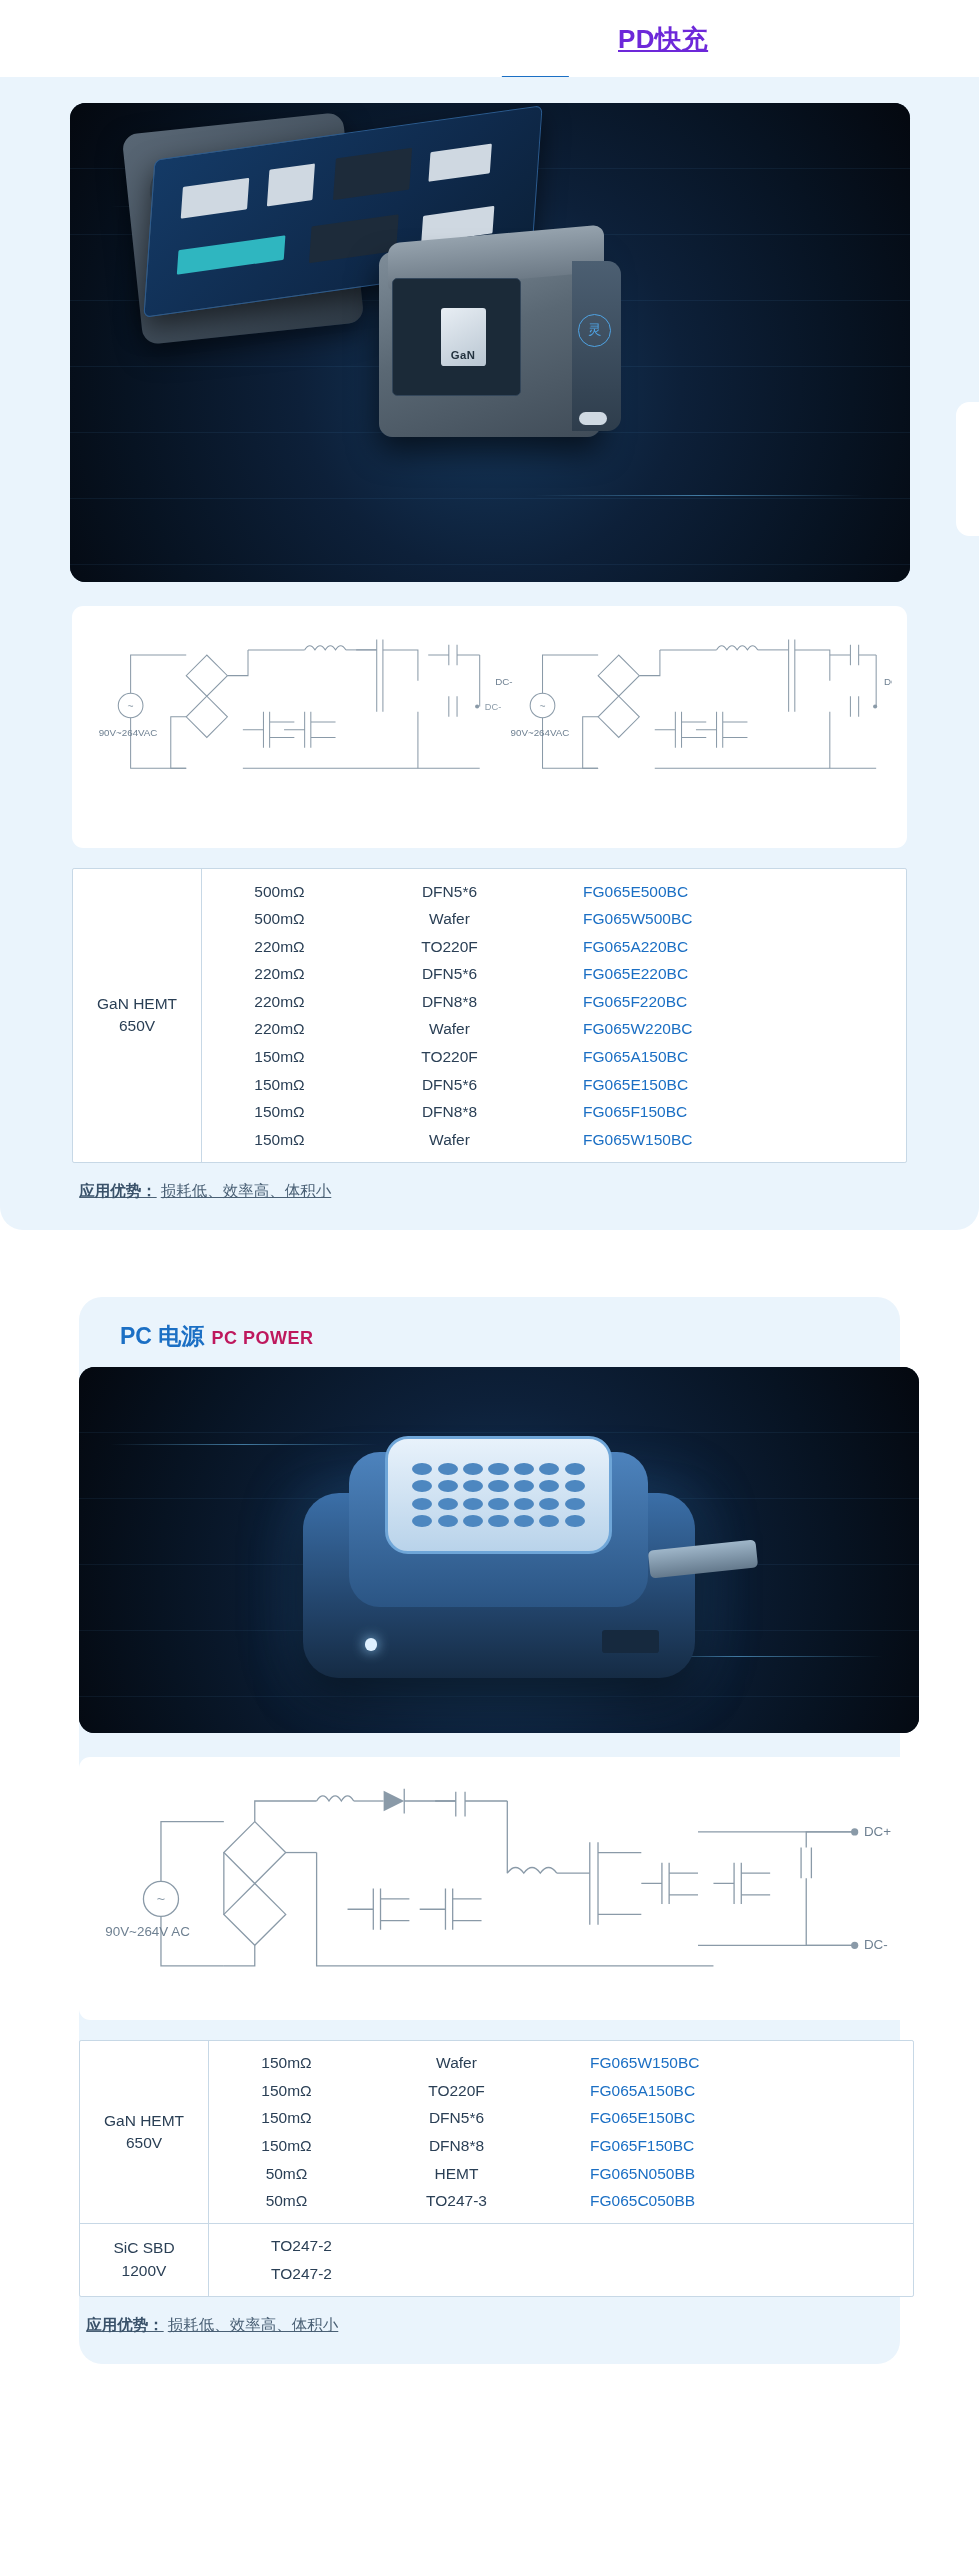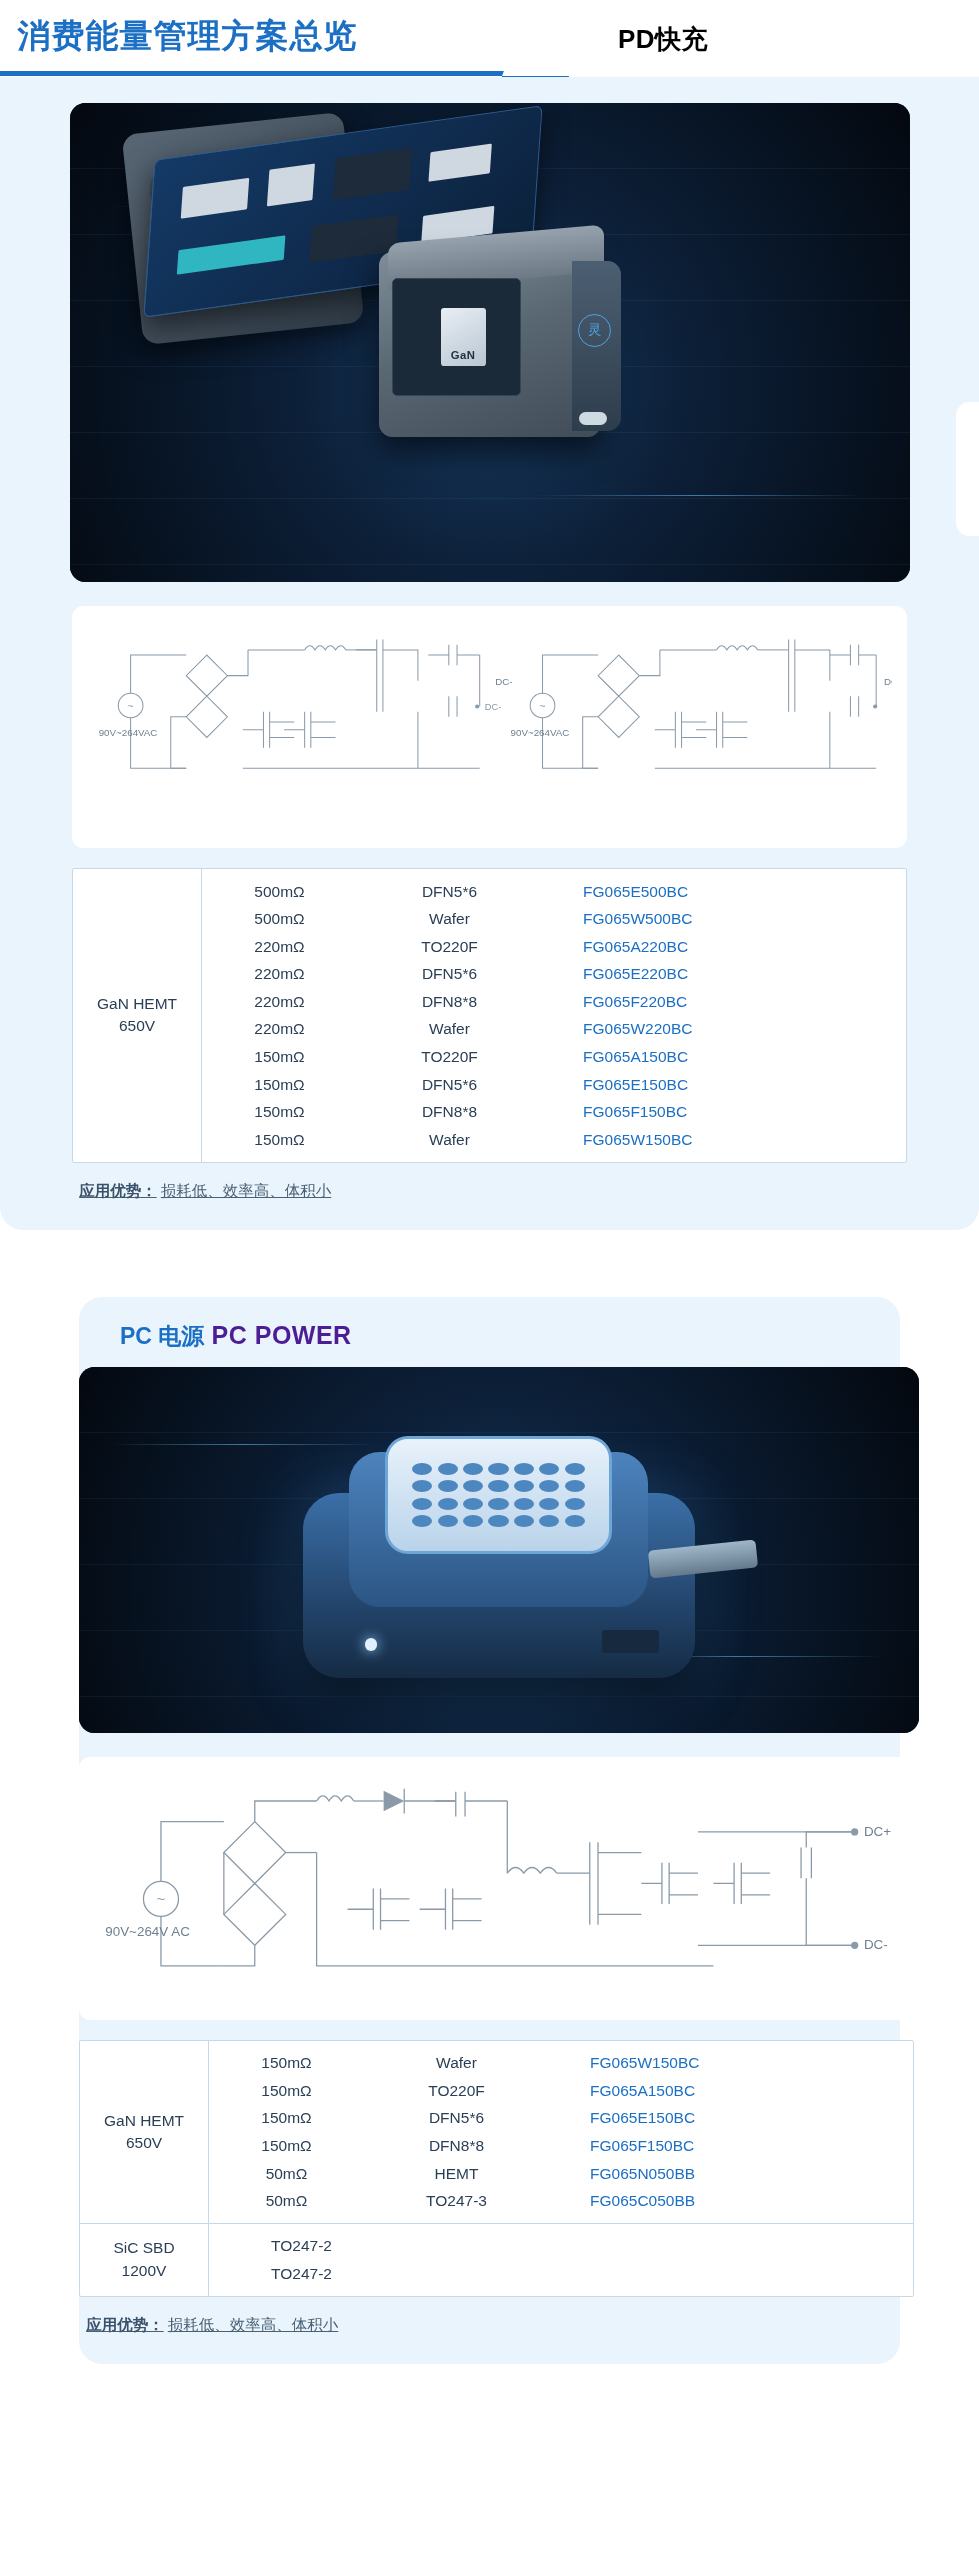--- a/index.html
+++ b/index.html
@@ -49,22 +49,23 @@
     background: #ffffff;
     transform: skewX(-20deg);
     border-bottom: 5.2px solid #1b6fc4;
   }
   .title-right-label {
     position: absolute;
     left: 618px;
     top: 21.6px;
     font-size: 26px;
     font-weight: bold;
-    color: #000000;
+    color: #6d28d9;
     letter-spacing: 0.5px;
+    text-decoration: underline;
   }
 
   
   .section {
     position: relative;
     margin: 0 auto;
     width: 979px;
   }
   .section-card {
     position: relative;
@@ -101,23 +102,23 @@
     display: flex;
     align-items: baseline;
     gap: 7.2px;
   }
   .section-heading .cn {
     font-size: 23px;
     font-weight: bold;
     color: #1b6fc4;
   }
   .section-heading .en {
-    font-size: 25px;
+    font-size: 18px;
     font-weight: bold;
-    color: #4c1d95;
+    color: #be185d;
     letter-spacing: 0.5px;
   }
 
   
   .photo-wrap {
     margin: 0 auto;
     width: 840px;
     height: 479px;
     border-radius: 15.5px;
     overflow: hidden;
@@ -406,23 +407,20 @@
     text-decoration: underline;
   }
   .advantage .label { font-weight: bold; color: #3a526a; }
 
   .gap { height: 36px; }
 </style>
 </head>
 <body>
 
 <div class="title-bar">
-  <div class="title-block">
-    <div class="title-text">消费能量管理方案总览</div>
-  </div>
   <div class="title-slant"></div>
   <div class="title-right-label">PD快充</div>
 </div>
 
 <div class="section">
   <div class="section-card first">
     <div class="card-notch"></div>
 
     <div class="photo-wrap">
       <div class="photo-bg"></div>

